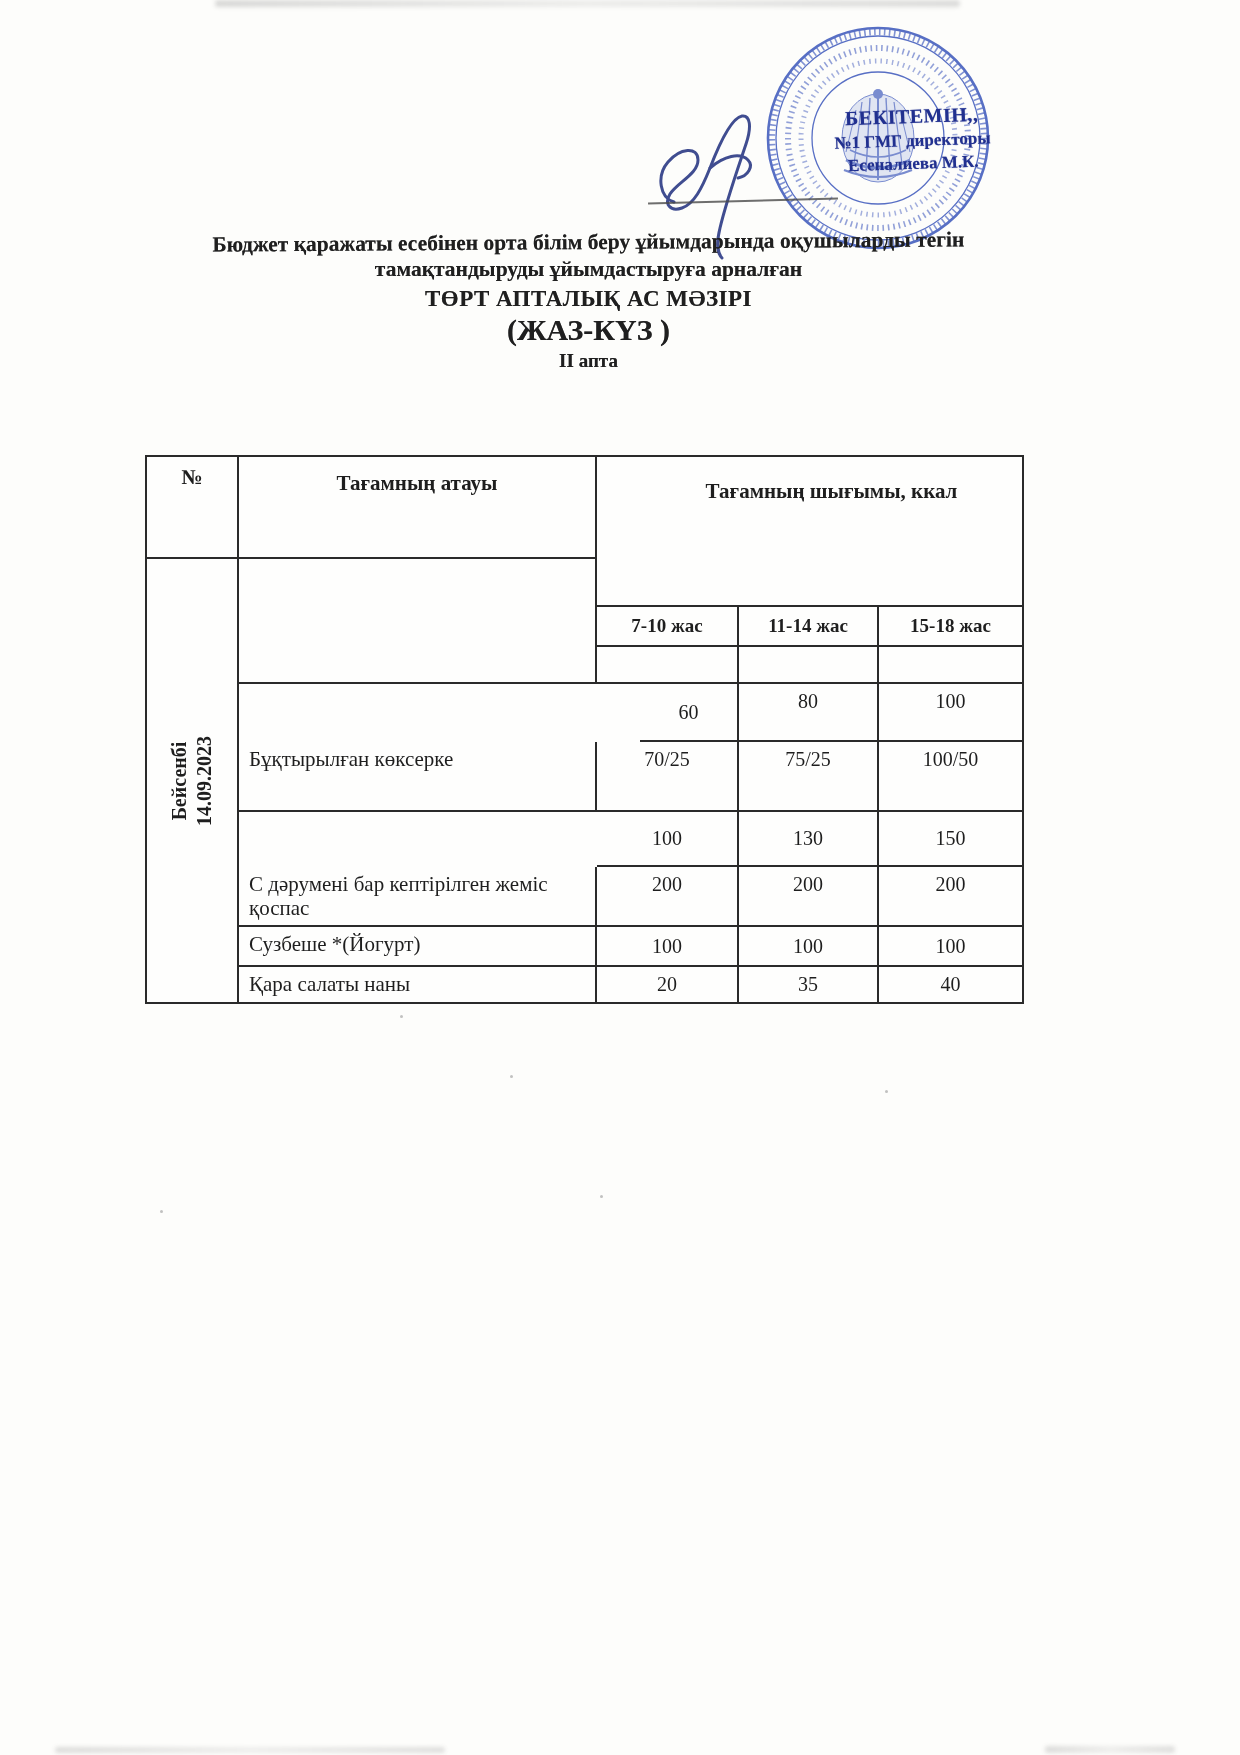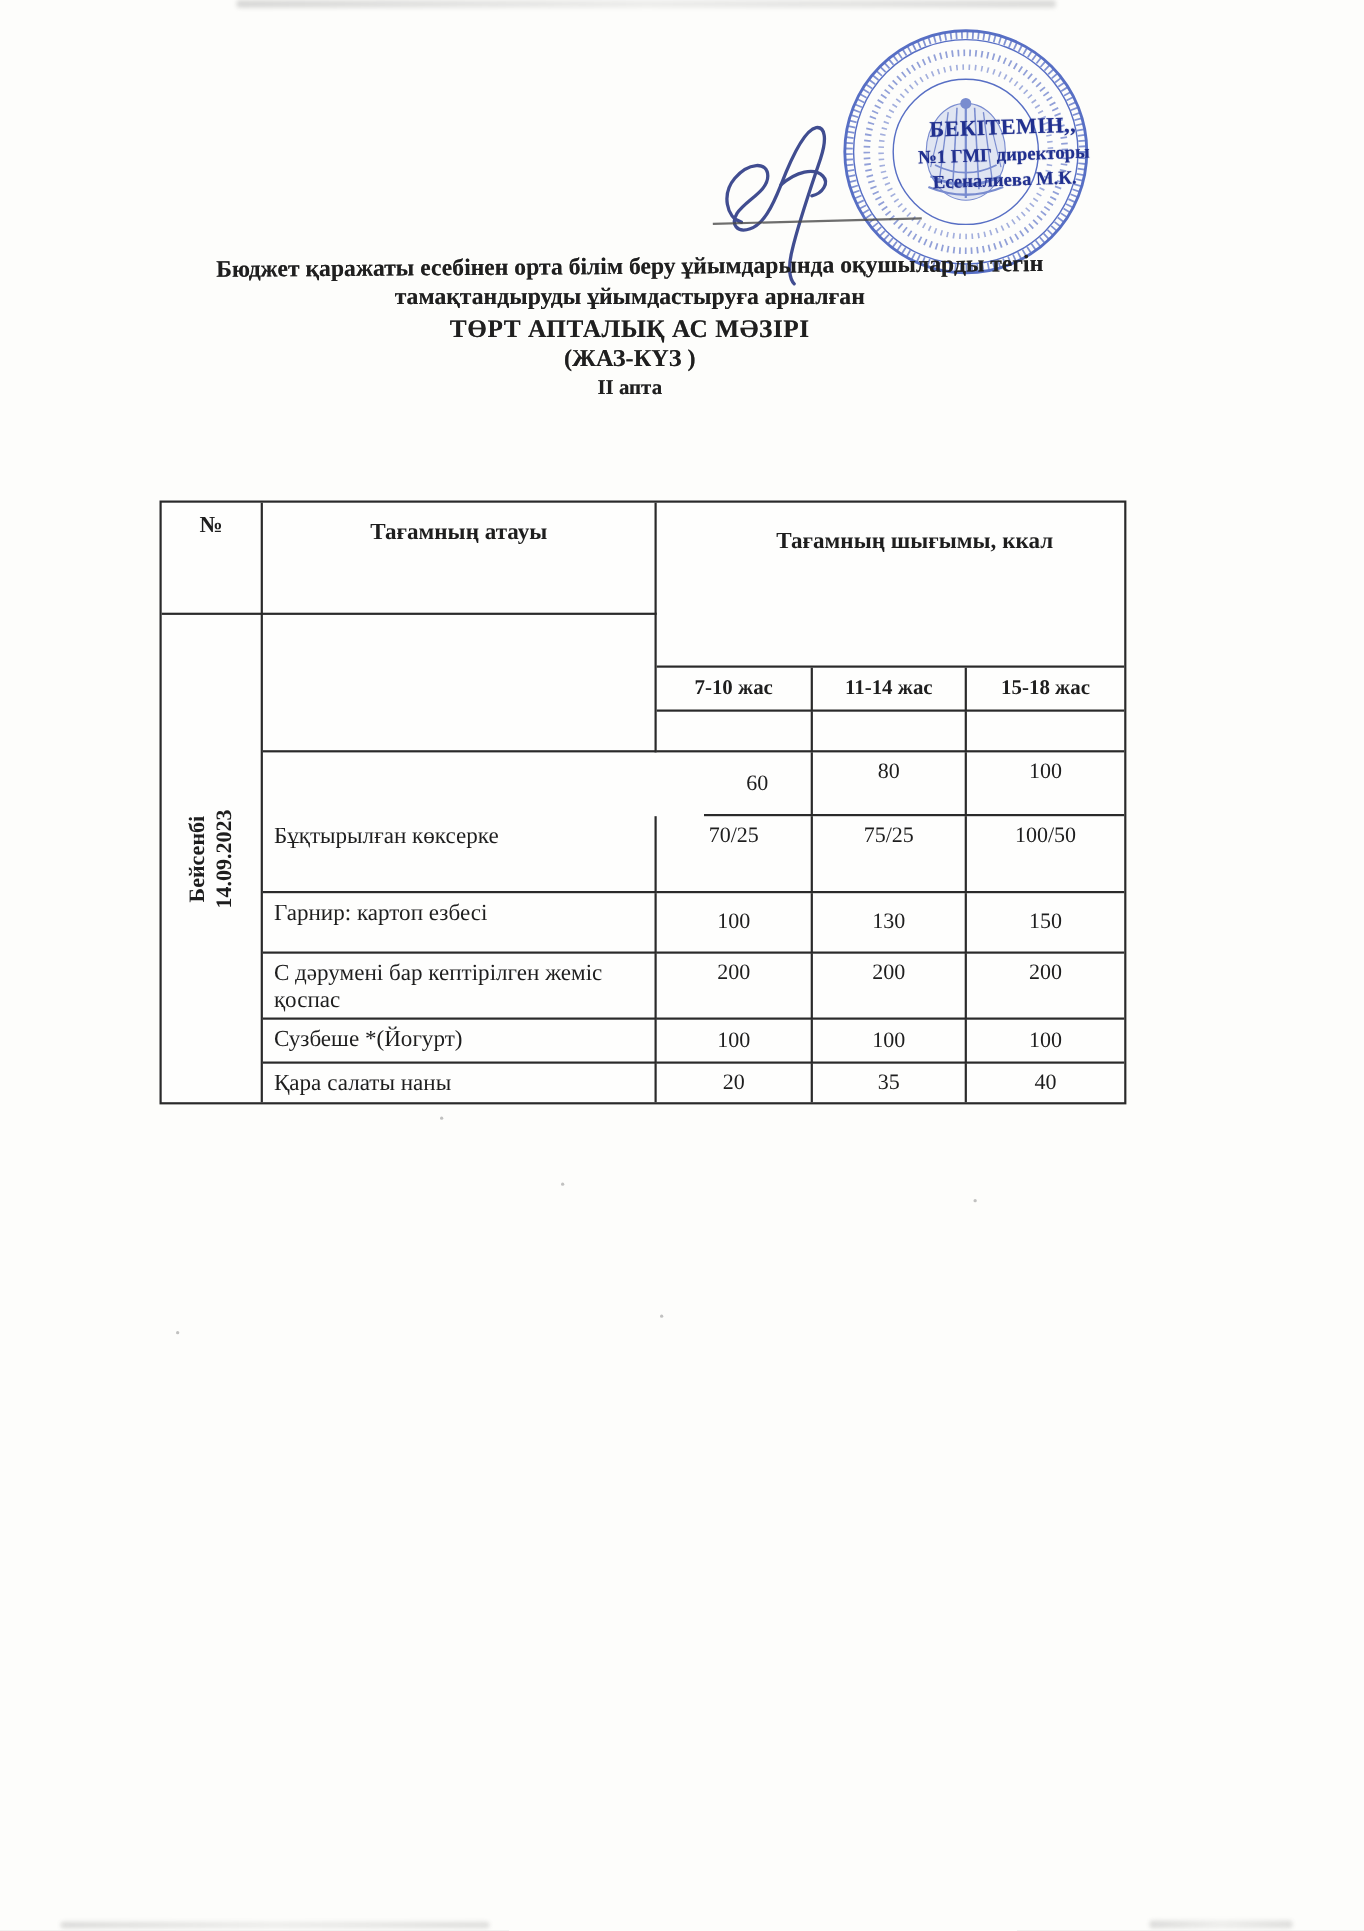--- a/index.html
+++ b/index.html
@@ -31,28 +31,28 @@
     line-height:1.35;
   }
   .approval .l1{font-size:20px;letter-spacing:.5px;}
   .approval .l2{font-size:17px;}
   .approval .l3{font-size:17px;}
   .sig-wrap{position:absolute;left:640px;top:110px;width:210px;height:150px;}
   .sig-underline{position:absolute;left:648px;top:200px;width:190px;height:2px;background:#4a4a4a;transform:rotate(-1.5deg);opacity:.8;}
 
   
   .title-block{
-    position:absolute;left:40px;top:228px;width:1065px;
+    position:absolute;left:56px;top:228px;width:1065px;
     text-align:center;font-weight:bold;color:#1f1f1f;
     text-shadow:0 0 .6px rgba(0,0,0,.55);
   }
   .title-block .t1{font-size:21.5px;line-height:1.32;transform:rotate(-.4deg);}
   .title-block .t2{font-size:21.5px;line-height:1.3;}
   .title-block .t3{font-size:23px;margin-top:2px;letter-spacing:.5px;}
-  .title-block .t4{font-size:22px;margin-top:1px;text-align:center;}
+  .title-block .t4{font-size:30px;margin-top:1px;text-align:center;}
   .title-block .t5{font-size:19px;margin-top:3px;}
 
   
   .menu-table{
     position:absolute;left:145px;top:455px;
     display:grid;
     grid-template-columns:92px 358px 142px 140px 143px;
     grid-template-rows:102px 48px 40px 37px 58px 70px 55px 60px 40px 35px;
     border:2.5px solid #2a2a2a;
     background:#fefefd;
@@ -162,21 +162,20 @@
 
     <div class="c-val br bb" style="grid-column:3;grid-row:5;margin-left:43px;">60</div>
     <div class="c-val br bb top" style="grid-column:4;grid-row:5;">80</div>
     <div class="c-val bb top" style="grid-column:5;grid-row:5;">100</div>
 
     <div class="c-dish br bb" style="grid-column:2;grid-row:6;">Бұқтырылған көксерке</div>
     <div class="c-val br bb top" style="grid-column:3;grid-row:6;">70/25</div>
     <div class="c-val br bb top" style="grid-column:4;grid-row:6;">75/25</div>
     <div class="c-val bb top" style="grid-column:5;grid-row:6;">100/50</div>
 
-    <div class="c-dish br bb" style="grid-column:2;grid-row:7;">Гарнир: картоп езбесі</div>
     <div class="c-val br bb" style="grid-column:3;grid-row:7;">100</div>
     <div class="c-val br bb" style="grid-column:4;grid-row:7;">130</div>
     <div class="c-val bb" style="grid-column:5;grid-row:7;">150</div>
 
     <div class="c-dish br bb" style="grid-column:2;grid-row:8;">С дәрумені бар кептірілген жеміс қоспас</div>
     <div class="c-val br bb top" style="grid-column:3;grid-row:8;">200</div>
     <div class="c-val br bb top" style="grid-column:4;grid-row:8;">200</div>
     <div class="c-val bb top" style="grid-column:5;grid-row:8;">200</div>
 
     <div class="c-dish br bb" style="grid-column:2;grid-row:9;">Сузбеше *(Йогурт)</div>

